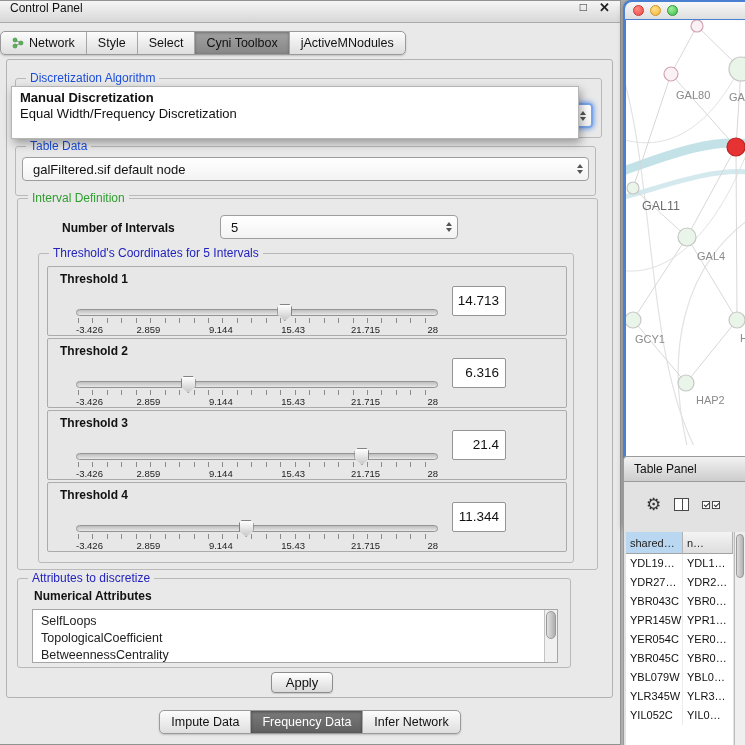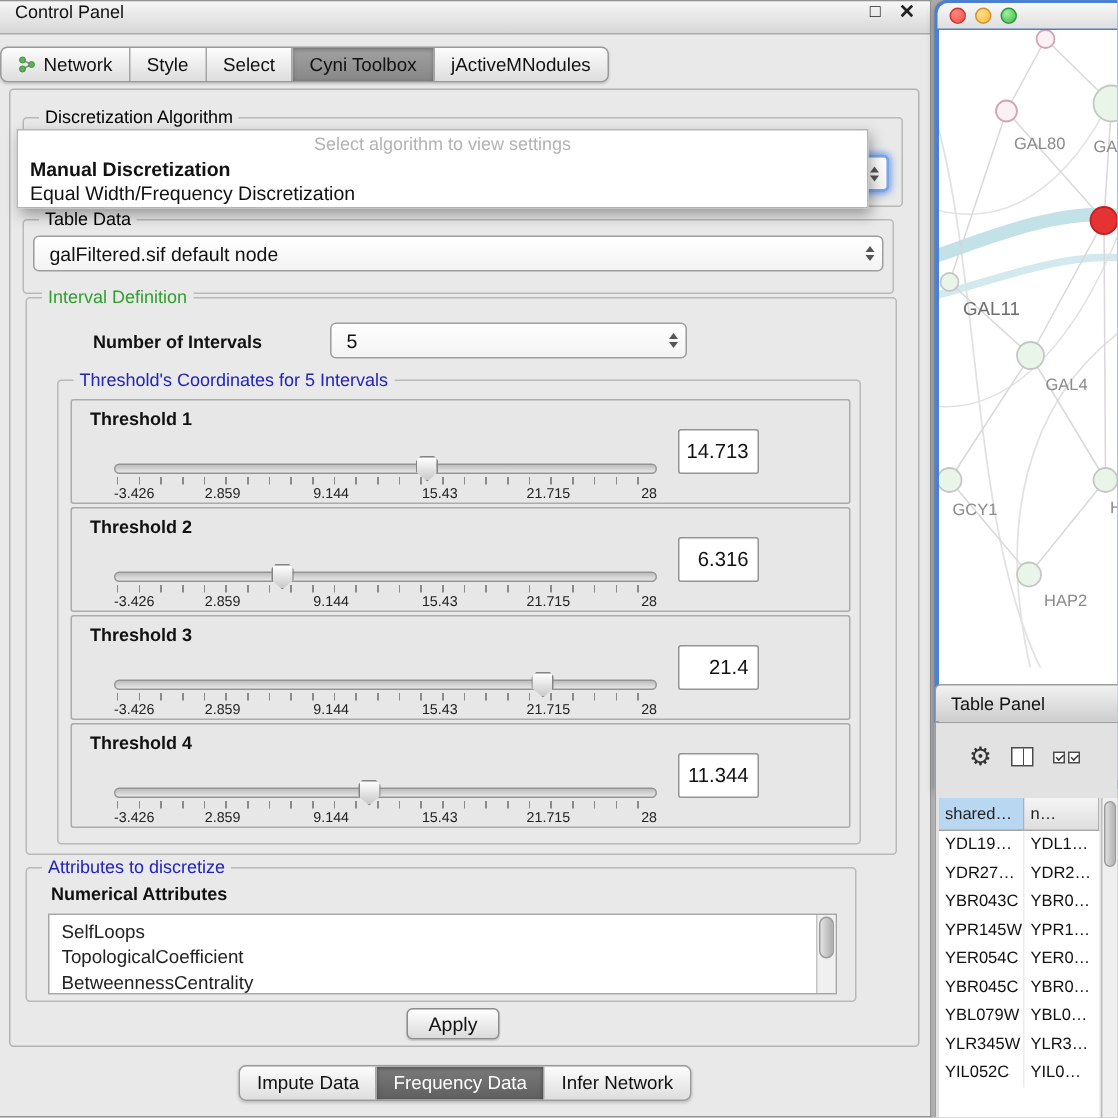--- a/index.html
+++ b/index.html
@@ -18,21 +18,21 @@
 .seg-item{padding:4px 11px;font-size:12.5px;color:#111;border-left:1px solid #a6a6a6;display:flex;align-items:center;gap:5px;white-space:nowrap}
 .seg-item:first-child{border-left:none}
 .seg-item.seg-active{background:linear-gradient(#a2a2a2,#878787);box-shadow:inset 0 1px 3px rgba(0,0,0,.3)}
 .seg-item.seg-active-dark{background:linear-gradient(#7b7b7b,#5f5f5f);color:#fff;box-shadow:inset 0 1px 3px rgba(0,0,0,.4)}
 .net-ic{display:inline-flex}
 
 .cp-content{position:absolute;left:6px;top:58px;width:607px;height:639px;border:1px solid #b3b3b3;border-radius:3px;background:#e9e9e9}
 
 
 .fieldset{position:absolute;border:1px solid #b9b9b9;border-radius:3px}
-.legend{position:absolute;top:-8px;left:10px;background:#e9e9e9;padding:0 4px;font-size:12px;color:#000000;white-space:nowrap}
+.legend{position:absolute;top:-8px;left:10px;background:#e9e9e9;padding:0 4px;font-size:12px;color:#1d4ed8;white-space:nowrap}
 .legend.green{color:#2f9e2f}
 .legend.blue{color:#2222bd}
 .bold{font-weight:bold}
 
 
 .algo-field{left:8px;width:587px;top:18px;height:60px}
 .combo{position:absolute;background:linear-gradient(#ffffff,#f3f3f3);border:1px solid #9e9e9e;border-radius:4px;font-size:13px;color:#111;display:flex;align-items:center;padding:0 22px 0 10px}
 .combo .combo-text{overflow:hidden;white-space:nowrap}
 .stepper{position:absolute;right:5px;top:50%;transform:translateY(-50%);display:flex;flex-direction:column;gap:2px}
 .stepper i{display:block;width:0;height:0;border-left:3.5px solid transparent;border-right:3.5px solid transparent}
@@ -154,21 +154,20 @@
       <span class="legend">Discretization Algorithm</span>
       <div class="combo algo-combo">
         <span class="stepper">
             <i class="up"></i>
             <i class="dn"></i>
           </span>
       </div>
     </div>
 
     <div class="algo-popup">
-      <div class="popup-prompt">Select algorithm to view settings</div>
       <div id="popupOptions">
           <div class="popup-opt bold">Manual Discretization</div>
           <div class="popup-opt">Equal Width/Frequency Discretization</div>
         </div>
     </div>
 
     <div class="fieldset td-field">
       <span class="legend">Table Data</span>
       <div class="combo td-combo">
         <span class="combo-text">galFiltered.sif default node</span>

